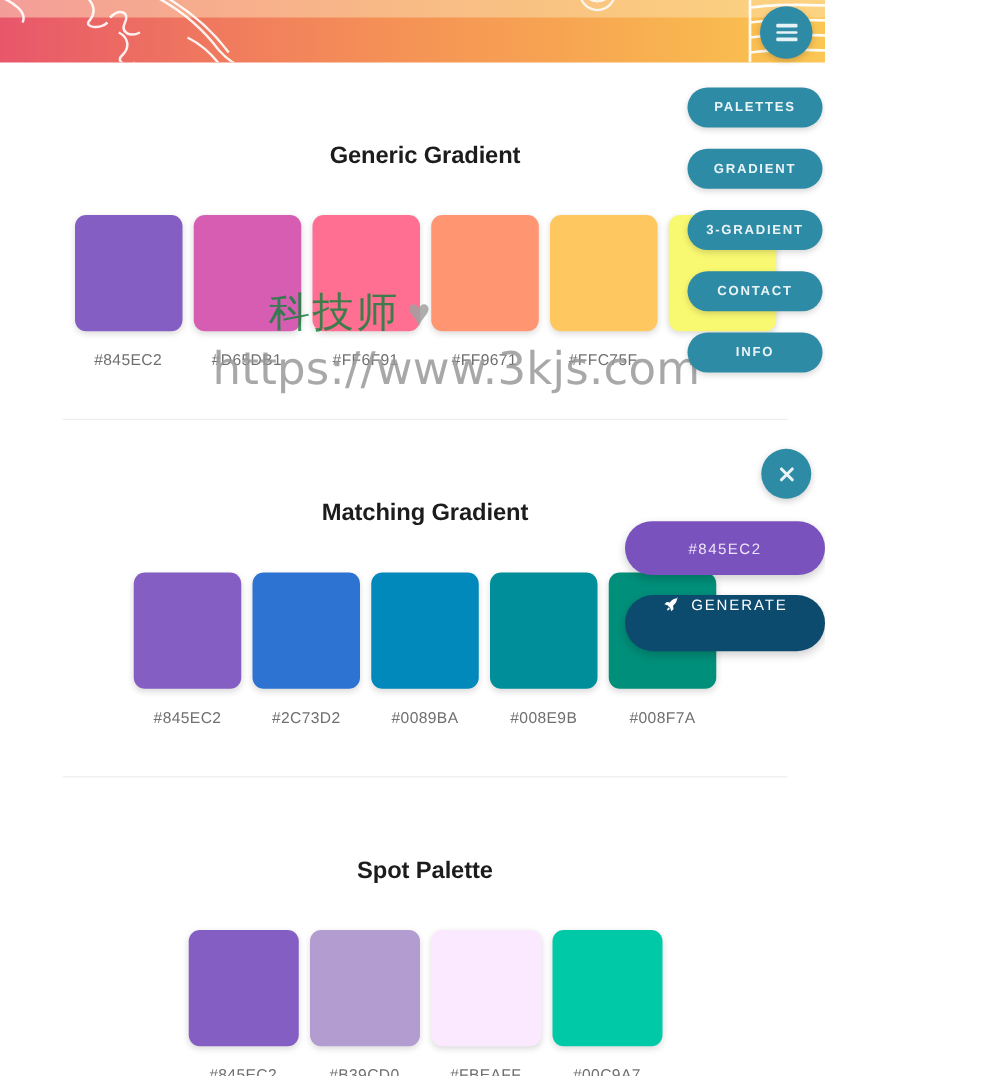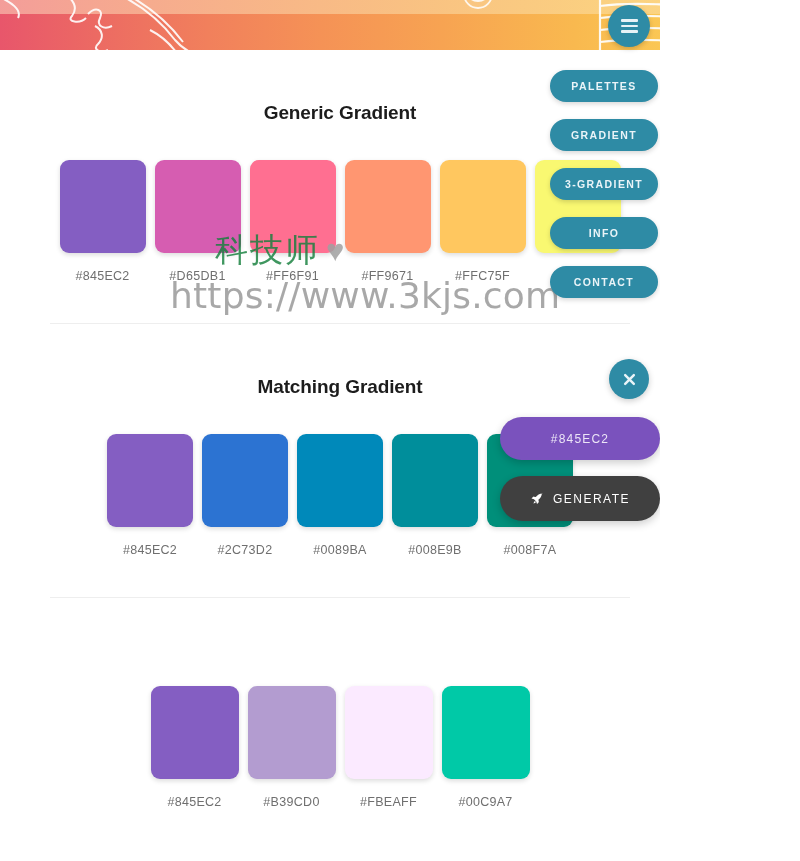--- a/index.html
+++ b/index.html
@@ -122,49 +122,49 @@
     display: flex; align-items: center; justify-content: center;
     box-shadow: 0 3px 8px rgba(0,0,0,.2);
     z-index: 31;
     font-family: "Liberation Sans", sans-serif;
   }
 
   .generate-btn {
     position: absolute;
     top: 476px; right: 0px;
     width: 160px; height: 45px;
-    background: #404040;
+    background: #0c4a6e;
     border: none;
     border-radius: 23px;
     color: #ffffff;
     font-size: 12px;
     letter-spacing: 1.5px;
     cursor: pointer;
-    display: flex; align-items: center; justify-content: center;
+    display: flex; align-items: flex-start; justify-content: center;
     gap: 9px;
     box-shadow: 0 3px 8px rgba(0,0,0,.2);
     z-index: 31;
     font-family: "Liberation Sans", sans-serif;
   }
   .generate-btn svg { width: 14px; height: 14px; }
 
   
   .content {
     position: absolute;
     top: 50px; left: 0;
     width: 680px;
   }
   .section { padding-top: 2px; }
   .section-title {
     text-align: center;
     font-size: 19px;
     font-weight: bold;
     color: #1c1c1c;
     letter-spacing: -0.1px;
-    margin: 0;
+    margin: 12px;
     font-family: "Liberation Sans", sans-serif;
   }
   .swatch-row {
     display: flex;
     justify-content: center;
     gap: 9px;
   }
   .swatch-cell { display: flex; flex-direction: column; align-items: center; }
   .swatch {
     border-radius: 9px;
@@ -259,22 +259,22 @@
       <span></span>
         <span></span>
         <span></span>
     </span>
   </button>
 
   <nav class="nav-rail">
     <button class="nav-pill">PALETTES</button>
     <button class="nav-pill">GRADIENT</button>
     <button class="nav-pill">3-GRADIENT</button>
+    <button class="nav-pill">CONTACT</button>
     <button class="nav-pill">INFO</button>
-    <button class="nav-pill">CONTACT</button>
   </nav>
 
   <main class="content">
 
     <section class="section" style="padding-top:52px;">
       <h2 class="section-title">Generic Gradient</h2>
       <div class="swatch-row" style="margin-top:36px;">
         <div class="swatch-cell">
           <div class="swatch sw-6" style="background:#845EC2"></div>
           <div class="swatch-label">#845EC2</div>
@@ -326,20 +326,21 @@
         <div class="swatch-cell">
           <div class="swatch sw-6" style="background:#008F7A"></div>
           <div class="swatch-label">#008F7A</div>
         </div>
       </div>
     </section>
 
     <div class="divider" style="margin-top:40px;"></div>
 
     <section class="section" style="padding-top:52px;">
+      <h2 class="section-title">Spot Palette</h2>
       <div class="swatch-row" style="margin-top:36px;">
         <div class="swatch-cell">
           <div class="swatch sw-4" style="background:#845EC2"></div>
           <div class="swatch-label">#845EC2</div>
         </div>
         <div class="swatch-cell">
           <div class="swatch sw-4" style="background:#B39CD0"></div>
           <div class="swatch-label">#B39CD0</div>
         </div>
         <div class="swatch-cell">

